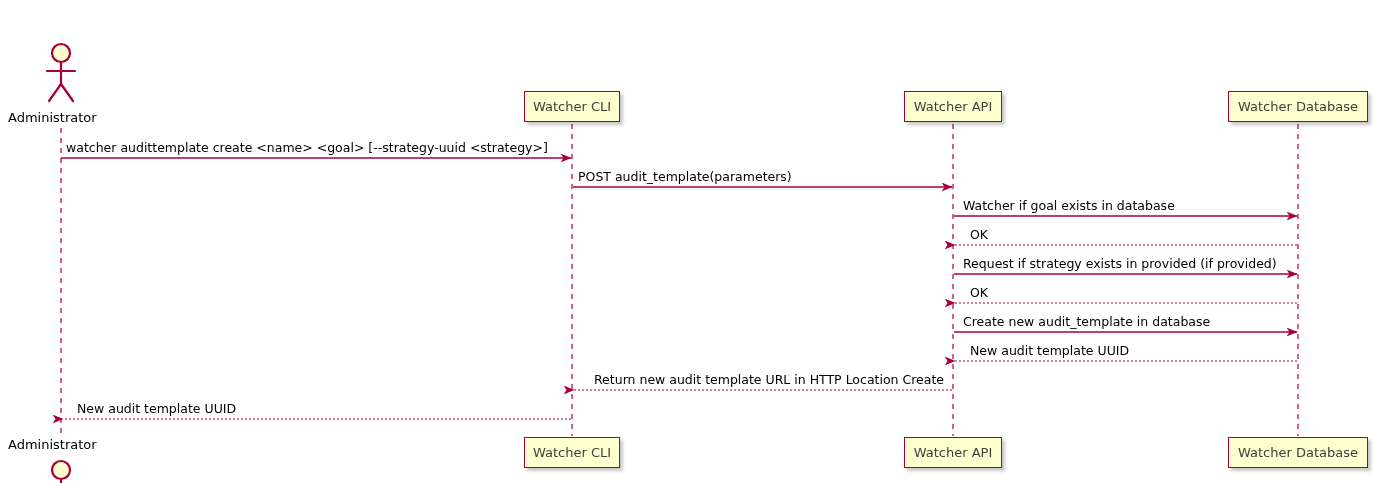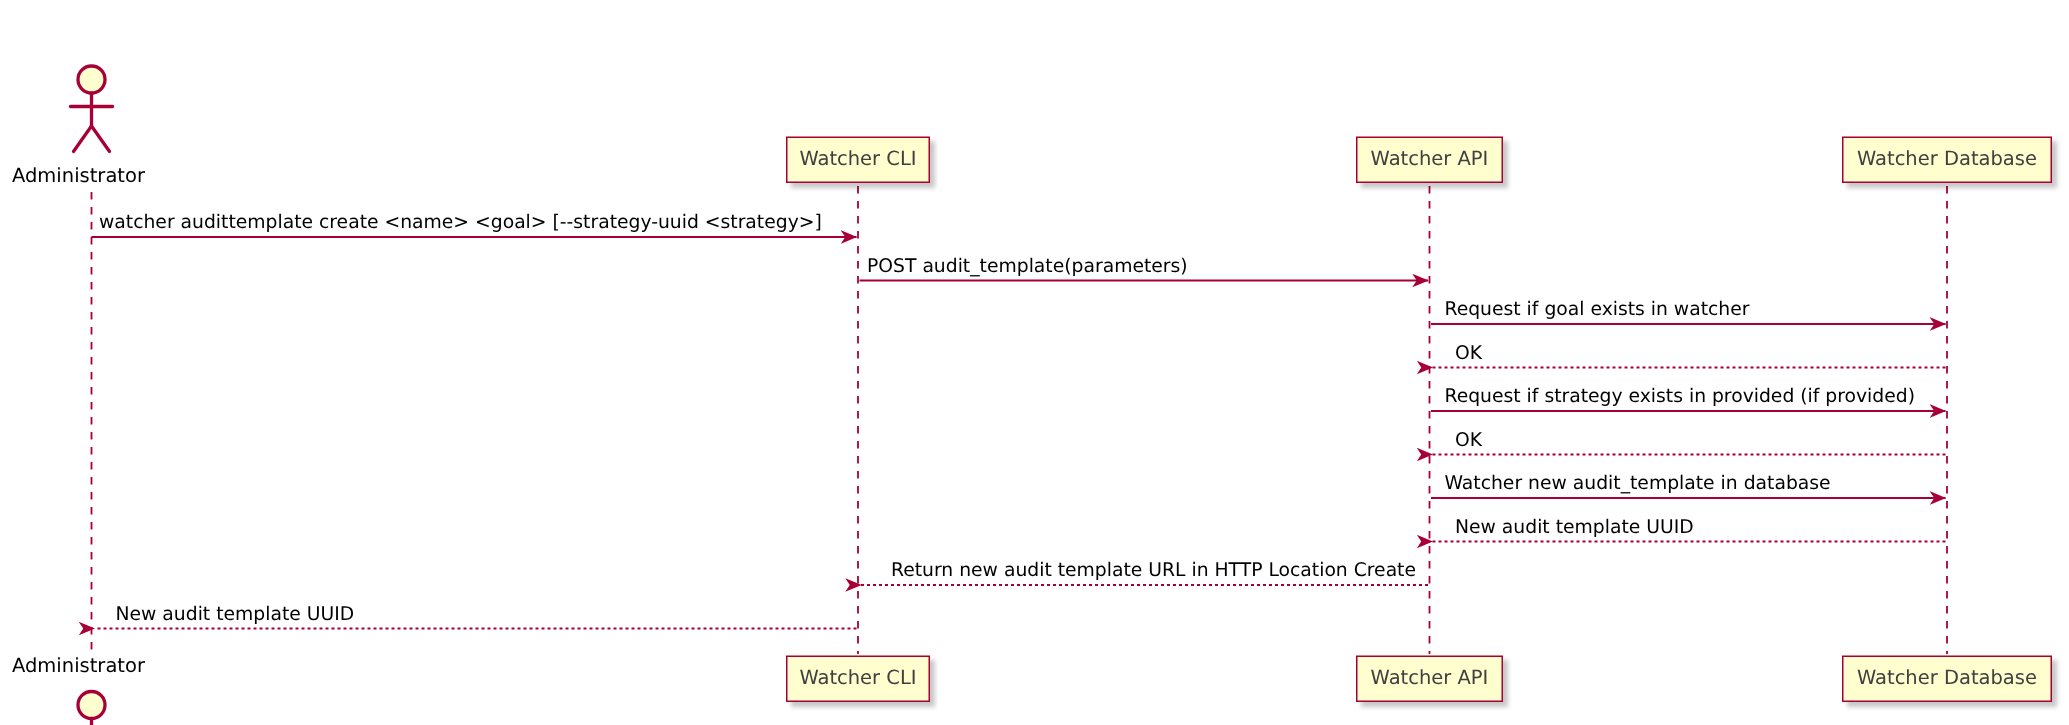--- a/index.html
+++ b/index.html
@@ -140,22 +140,22 @@
   </div>
   <div class="part-box" style="left:904px; top:397px; width:98px; height:31px;">
     <span>Watcher API</span>
   </div>
   <div class="part-box" style="left:1228px; top:397px; width:140px; height:31px;">
     <span>Watcher Database</span>
   </div>
 
   <div class="msg-label" style="left:578px; top:130px;">POST audit_template(parameters)</div>
   <div class="msg-label" style="left:66px; top:101px;">watcher audittemplate create &lt;name&gt; &lt;goal&gt; [--strategy-uuid &lt;strategy&gt;]</div>
-  <div class="msg-label" style="left:963px; top:159px;">Request if goal exists in watcher</div>
+  <div class="msg-label" style="left:963px; top:159px;">Watcher if goal exists in database</div>
   <div class="msg-label" style="left:970px; top:188px;">OK</div>
   <div class="msg-label" style="left:963px; top:217px;">Request if strategy exists in provided (if provided)</div>
   <div class="msg-label" style="left:970px; top:246px;">OK</div>
-  <div class="msg-label" style="left:963px; top:275px;">Watcher new audit_template in database</div>
+  <div class="msg-label" style="left:963px; top:275px;">Create new audit_template in database</div>
   <div class="msg-label" style="left:970px; top:304px;">New audit template UUID</div>
   <div class="msg-label" style="left:594px; top:333px;">Return new audit template URL in HTTP Location Create</div>
   <div class="msg-label" style="left:77px; top:362px;">New audit template UUID</div>
 
 </div>
 
 </body></html>

